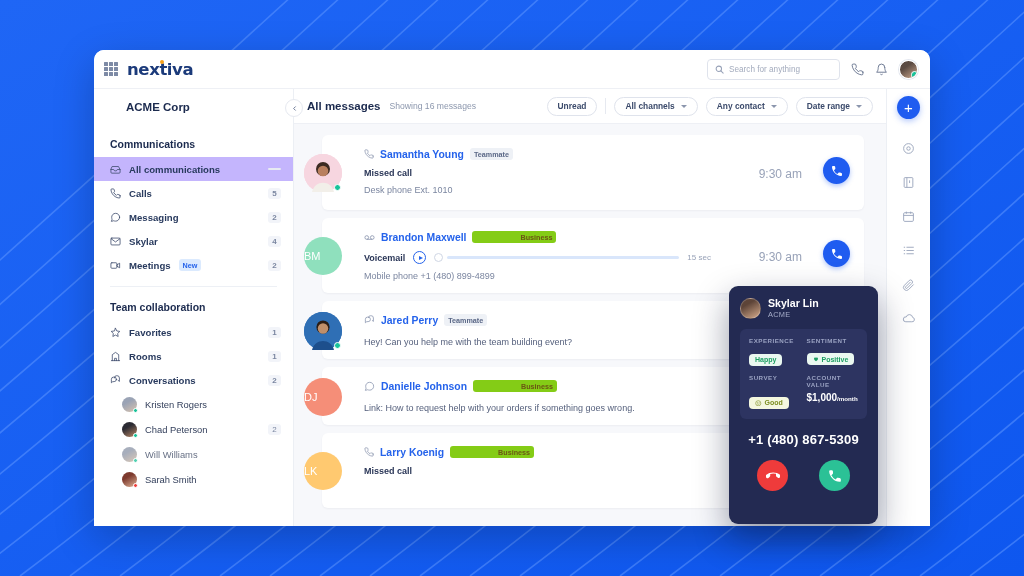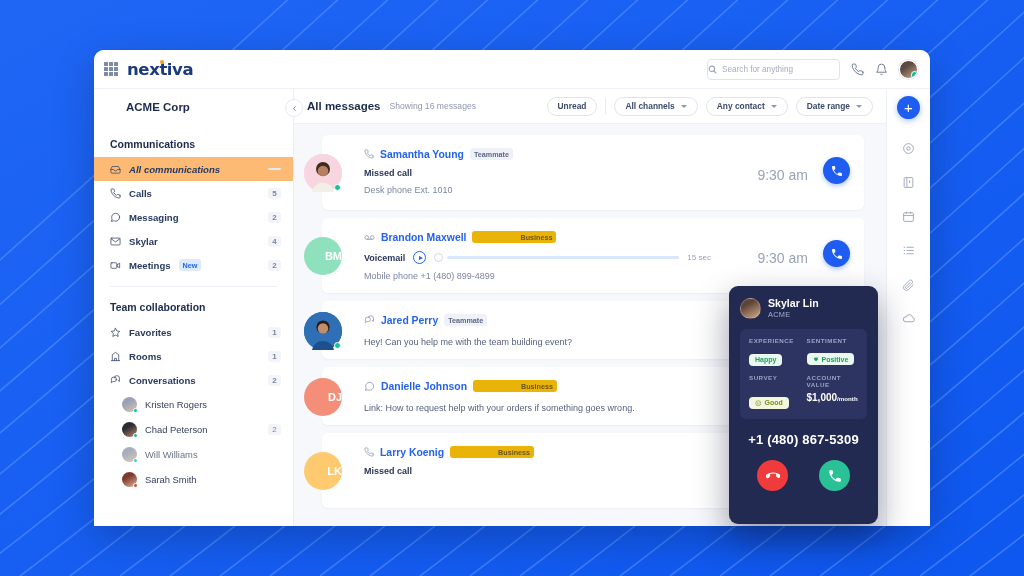--- a/index.html
+++ b/index.html
@@ -39,21 +39,21 @@
     grid-template-columns: repeat(3,1fr); grid-template-rows: repeat(3,1fr);
     gap: 1.5px; margin-right: 9px; }
   .grid-icon i { background: #7d8aa5; border-radius: .5px; display:block; }
   .logo { font-size: 16.5px; font-weight: 700; color: #1b3a7a; letter-spacing: -.4px;
           position: relative; font-family: "DejaVu Sans", sans-serif; }
   .logo .dot { position: absolute; width: 4px; height: 4px; border-radius: 50%;
                background: #f7a11a; top: 0px; left: 32.5px; }
   .topbar-right { margin-left: auto; display: flex; align-items: center; gap: 11px; }
   .searchbox {
     width: 133px; height: 21px; border: 1px solid #dfe3ec; border-radius: 4px;
-    display: flex; align-items: center; padding: 0 0; gap: 5px; background:#fff;
+    display: flex; align-items: center; padding: 0 7px; gap: 5px; background:#fff;
   }
   .searchbox span.ph { font-size: 8.2px; color: #a3abbd; white-space: nowrap; }
   .icon-btn { color: #6b7casa; display: flex; align-items: center; }
   .avatar-top { width: 19px; height: 19px; border-radius: 50%; position: relative;
     background: linear-gradient(145deg,#5a4a42 35%,#cfa98e); border: 1.5px solid #fff;
     box-shadow: 0 0 0 1px #e3e7ef; overflow: hidden; }
   .avatar-top::after{ content:""; position:absolute; right:-1px; bottom:-1px; width:5.5px;
     height:5.5px; border-radius:50%; background:#18c39a; border:1.2px solid #fff;}
 
   
@@ -66,21 +66,21 @@
          font-size: 11.5px; font-weight: 700; color: #1b2a4e; }
   .collapse-btn {
     position: absolute; right: -10px; top: 10px; width: 18px; height: 18px;
     border-radius: 50%; background: #fff; border: 1px solid #e6e9f0;
     display: flex; align-items: center; justify-content: center; z-index: 6;
     color: #5b6韓; }
   .sec-title { font-size: 10.5px; font-weight: 700; color: #1b2a4e;
                padding: 14px 16px 7px; }
   .nav-item { display: flex; align-items: center; height: 24px; padding: 0 12px 0 16px;
               gap: 8px; font-size: 9.6px; color: #283a5e; font-weight: 600; }
-  .nav-item.active { background: #fdba74; font-style: italic; }
+  .nav-item.active { background: #c4b5fd; }
   .nav-item .lbl { white-space: nowrap; }
   .nav-item .cnt { margin-left: auto; font-size: 8px; color: #7a86a0;
       background: #f2f4f9; border-radius: 3px; padding: 1px 4px; min-width: 13px;
       text-align: center; }
   .nav-item.active .cnt { background:#e7eaf2; }
   .badge-new { background: #dbeafe; color: #2563eb; font-size: 7.2px; font-weight: 700;
       border-radius: 3px; padding: 1.5px 4px; }
   .divider { height: 1px; background: #edf0f5; margin: 9px 16px 0; }
   .conv-item { display: flex; align-items: center; height: 25px; gap: 8px;
                padding: 0 12px 0 28px; font-size: 9.4px; color: #34405c; }
@@ -110,35 +110,35 @@
            border-right: 3px solid transparent; border-top: 3.4px solid #8b96ad; }
 
   .list { padding: 11px 22px 0 28px; height: 402px; overflow: hidden; position: relative; }
   .msg {
     background: #fff; border-radius: 6px; height: 75px; margin-bottom: 8px;
     position: relative; padding: 13px 16px 0 42px;
     box-shadow: 0 1px 2px rgba(30,44,80,.05);
   }
   .msg .av {
     position: absolute; left: -18px; top: 19px; width: 38px; height: 38px;
-    border-radius: 50%; display: flex; align-items: center; justify-content: flex-end;
-    font-size: 11px; font-weight: 700; color: #fff; overflow: visible;
+    border-radius: 50%; display: flex; align-items: center; justify-content: flex-start;
+    font-size: 11px; font-weight: 400; color: #fff; overflow: visible;
   }
   .msg .av .st2 { position:absolute; right:1px; bottom:1px; width:7px; height:7px;
       border-radius:50%; background:#18c39a; border:1.5px solid #fff; }
   .msg-row1 { display: flex; align-items: center; gap: 6px; }
   .msg-name { font-size: 10.4px; font-weight: 700; color: #2563eb; }
   .tag { font-size: 7.2px; font-weight: 600; border-radius: 3px; padding: 1.5px 4px; }
   .tag.teammate { background: #eef1f6; color: #5b6887; }
-  .tag.business { background: #eab308; color: #6b5614; padding-left: 48px; }
+  .tag.business { background: #84cc16; color: #6b5614; padding-left: 48px; }
   .msg-line2 { font-size: 9px; color: #2b3758; font-weight: 700; margin-top: 8px;
                display: flex; align-items: center; gap: 8px; }
   .msg-line3 { font-size: 9px; color: #7b86a0; margin-top: 7px; }
   .msg-line-plain { font-size: 9px; color: #56617d; margin-top: 11px; }
-  .time { position: absolute; right: 56px; top: 32px; font-size: 14px; color: #98a2b8; }
+  .time { position: absolute; right: 62px; top: 32px; font-size: 12px; color: #98a2b8; }
   .call-btn { position: absolute; right: 14px; top: 22px; width: 27px; height: 27px;
       border-radius: 50%; background: #1f5cf0; display: flex; align-items: center;
       justify-content: center; box-shadow: 0 2px 5px rgba(31,92,240,.35); }
   .vm-play { width: 13px; height: 13px; border-radius: 50%; border: 1.4px solid #2563eb;
       display: flex; align-items: center; justify-content: center; }
   .vm-play i { width:0;height:0;border-left:4px solid #2563eb;border-top:2.6px solid transparent;
       border-bottom:2.6px solid transparent; margin-left:1.5px; display:block;}
   .vm-knob { width: 9px; height: 9px; border-radius: 50%; background: #fff;
       border: 1.3px solid #cfd6e4; }
   .vm-track { flex: 0 0 232px; height: 3px; background: #d9e6fb; border-radius: 2px;

